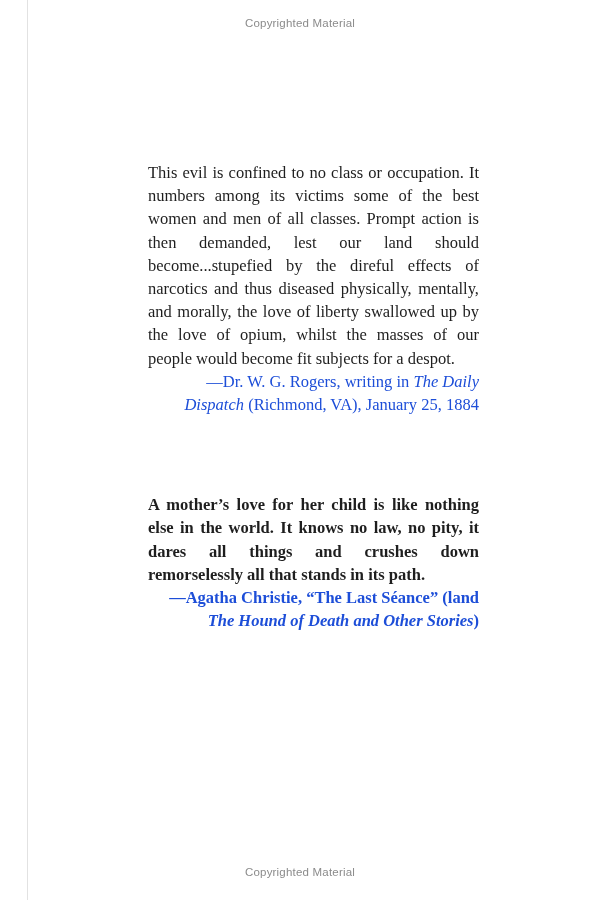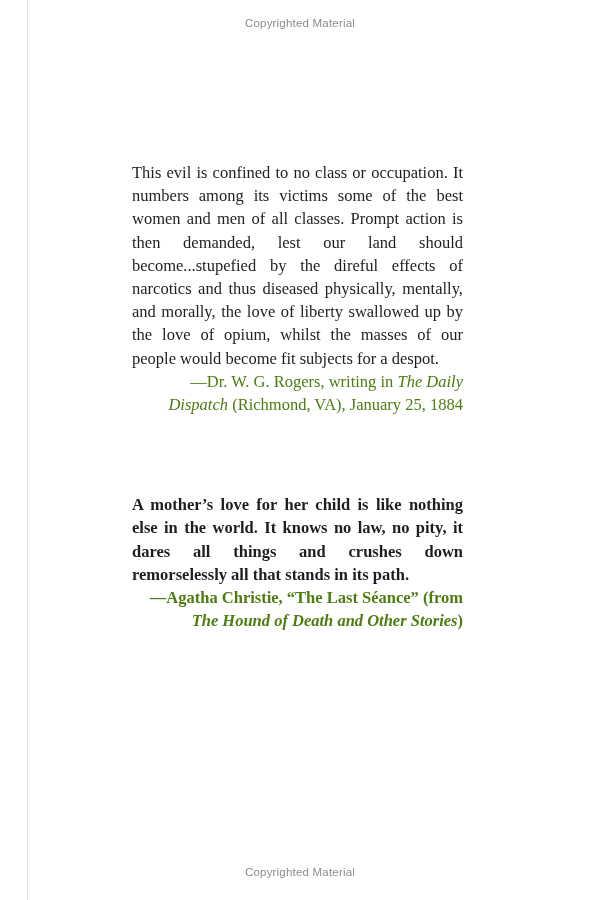--- a/index.html
+++ b/index.html
@@ -31,37 +31,37 @@
     text-align: center;
     font-family: "Liberation Sans", sans-serif;
     font-size: 11.5px;
     color: #8b8b8b;
     letter-spacing: 0.2px;
   }
   .copyright.top { top: 17px; }
   .copyright.bottom { top: 866px; }
   .content {
     position: absolute;
-    left: 132px;
+    left: 148px;
     top: 161px;
     width: 331px;
   }
   .quote {
     margin: 0;
     font-size: 16.5px;
     line-height: 23.2px;
     text-align: justify;
     color: #1e1e1e;
   }
   .attribution {
     margin: 0;
     font-size: 16.5px;
     line-height: 23.2px;
     text-align: right;
-    color: #4d7c0f;
+    color: #1d4ed8;
   }
   .italic { font-style: italic; }
   .epigraph + .epigraph { margin-top: 77px; font-weight: bold; }
 </style>
 </head>
 <body>
 
 <div class="page">
   <div class="left-rule"></div>
 
@@ -69,19 +69,19 @@
 
   <main class="content">
 
     <section class="epigraph">
       <p class="quote">This evil is confined to no class or occupation. It numbers among its victims some of the best women and men of all classes. Prompt action is then demanded, lest our land should become...stupefied by the direful effects of narcotics and thus diseased physically, mentally, and morally, the love of liberty swallowed up by the love of opium, whilst the masses of our people would become fit subjects for a despot.</p>
       <p class="attribution"><span>—Dr. W. G. Rogers, writing in </span><span class="italic">The Daily Dispatch</span><span> (Richmond, VA), January 25, 1884</span></p>
     </section>
 
     <section class="epigraph">
       <p class="quote">A mother’s love for her child is like nothing else in the world. It knows no law, no pity, it dares all things and crushes down remorselessly all that stands in its path.</p>
-      <p class="attribution"><span>—Agatha Christie, “The Last Séance” (from </span><span class="italic">The Hound of Death and Other Stories</span><span>)</span></p>
+      <p class="attribution"><span>—Agatha Christie, “The Last Séance” (land </span><span class="italic">The Hound of Death and Other Stories</span><span>)</span></p>
     </section>
 
   </main>
 
   <div class="copyright bottom">Copyrighted Material</div>
 </div>
 
 </body></html>

